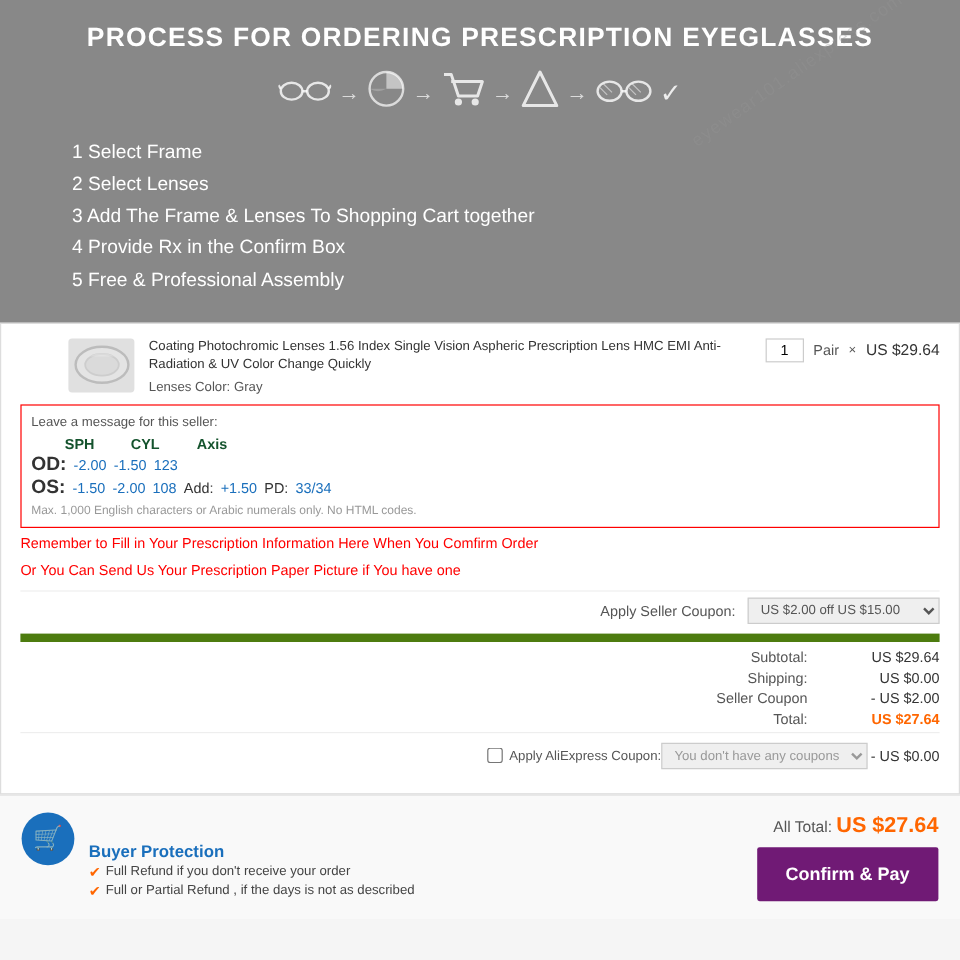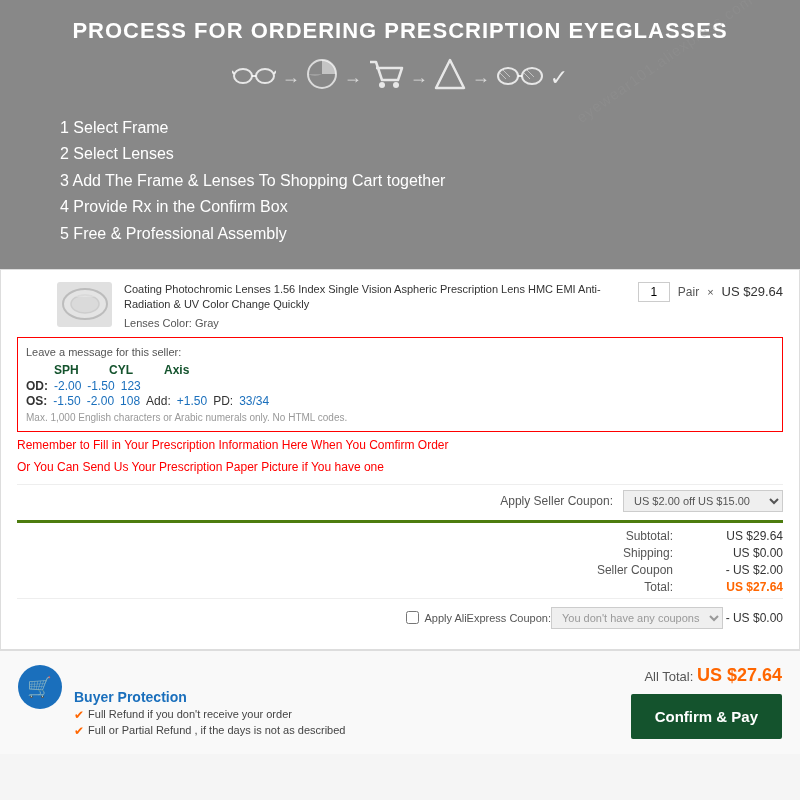--- a/index.html
+++ b/index.html
@@ -183,21 +183,21 @@
       display: flex;
       align-items: center;
       gap: 6px;
       font-size: 12px;
       color: #1a6fbc;
       margin-bottom: 1px;
     }
     .rx-eye-label {
       font-weight: bold;
       color: #333;
-      font-size: 12px;
+      font-size: 16px;
     }
     .rx-value {
       color: #1a6fbc;
       font-size: 12px;
     }
     .rx-add-label {
       color: #333;
       font-size: 12px;
     }
     .rx-add-value {
@@ -252,21 +252,21 @@
     }
     .coupon-select {
       border: 1px solid #ccc;
       padding: 3px 6px;
       font-size: 11px;
       color: #555;
       min-width: 160px;
     }
 
     .totals-section {
-      border-top: 3px solid #4d7c0f;
+      border-top: 7px solid #4d7c0f;
       padding-top: 6px;
     }
     .total-row {
       display: flex;
       justify-content: flex-end;
       gap: 30px;
       margin-bottom: 3px;
       font-size: 12px;
       color: #555;
     }
@@ -374,21 +374,21 @@
     .all-total-label {
       font-size: 13px;
       color: #555;
     }
     .all-total-value {
       font-size: 18px;
       font-weight: bold;
       color: #f60;
     }
     .confirm-pay-btn {
-      background: #14532d;
+      background: #701a75;
       color: white;
       border: none;
       padding: 14px 24px;
       font-size: 15px;
       font-weight: bold;
       cursor: pointer;
       border-radius: 2px;
       white-space: nowrap;
     }
   </style>

